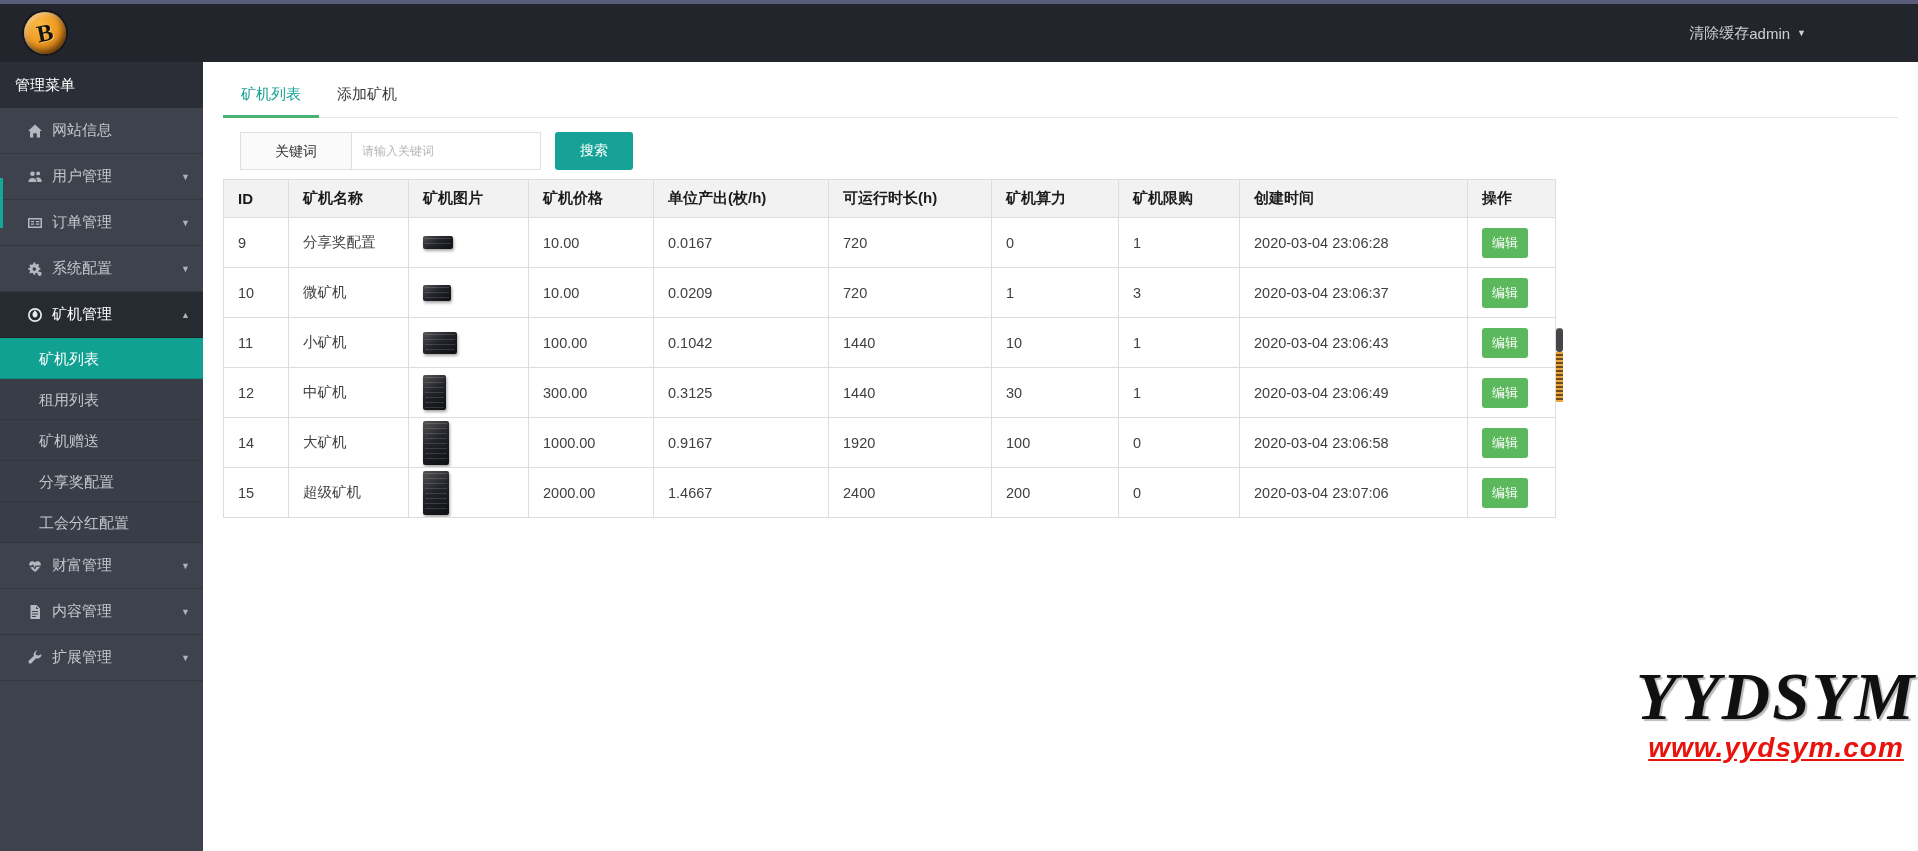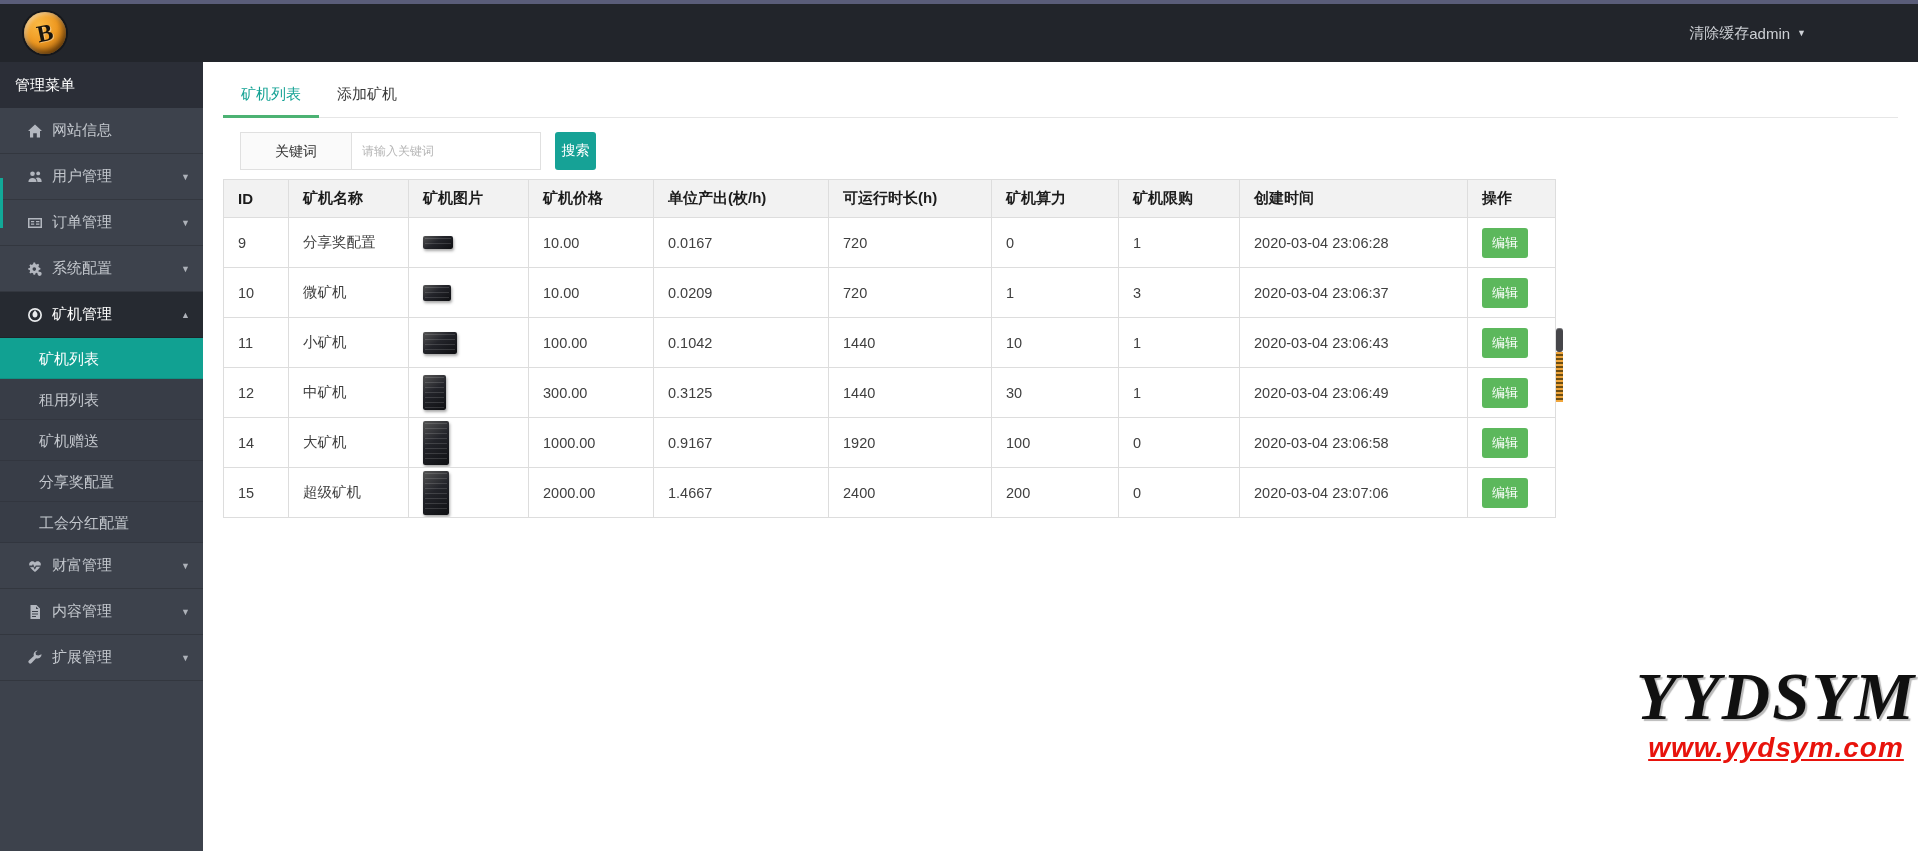--- a/index.html
+++ b/index.html
@@ -46,21 +46,21 @@
   .tab { padding:9px 18px 11px; font-size:15px; color:#3a3a3a; cursor:pointer; margin-bottom:-1px; }
   .tab.active { color:#14a294; border-bottom:3px solid #4cb273; }
 
   .searchbar { margin-top:14px; display:flex; align-items:center; }
   .search-group { display:flex;margin-left:17px; }
   .search-label { width:112px; height:38px; line-height:36px; text-align:center; font-size:14px;
     color:#333; background:#fafafa; border:1px solid #e0e0e0; }
   .search-input { width:189px; height:38px; border:1px solid #e0e0e0; border-left:none;
     padding:0 10px; font-size:12px; color:#333; outline:none; }
   .search-input::placeholder { color:#b6b6b6; }
-  .search-btn { margin-left:14px; width:41px; height:38px; background:#16a296; color:#fff;
+  .search-btn { margin-left:14px; width:78px; height:38px; background:#16a296; color:#fff;
     border:none; border-radius:3px; font-size:14px; cursor:pointer; }
 
   .table-wrap { margin-top:9px; position:relative; width:1332px; }
   table { border-collapse:collapse; width:1332px; table-layout:fixed; }
   th, td { border:1px solid #ddd; text-align:left; padding:0 14px; overflow:hidden; white-space:nowrap; }
   thead th { height:38px; background:#f2f2f2; font-size:15px; font-weight:bold; color:#1c1c1c; }
   tbody td { height:50px; font-size:14.5px; color:#3f3f3f; background:#fff; }
   .server { background:linear-gradient(145deg,#555 0%,#23242a 45%,#0e0f12 100%);
     border-radius:2px; box-shadow:1px 2px 3px rgba(0,0,0,.35); position:relative; }
   .server::after { content:""; position:absolute; left:2px; right:2px; top:2px; bottom:2px;

